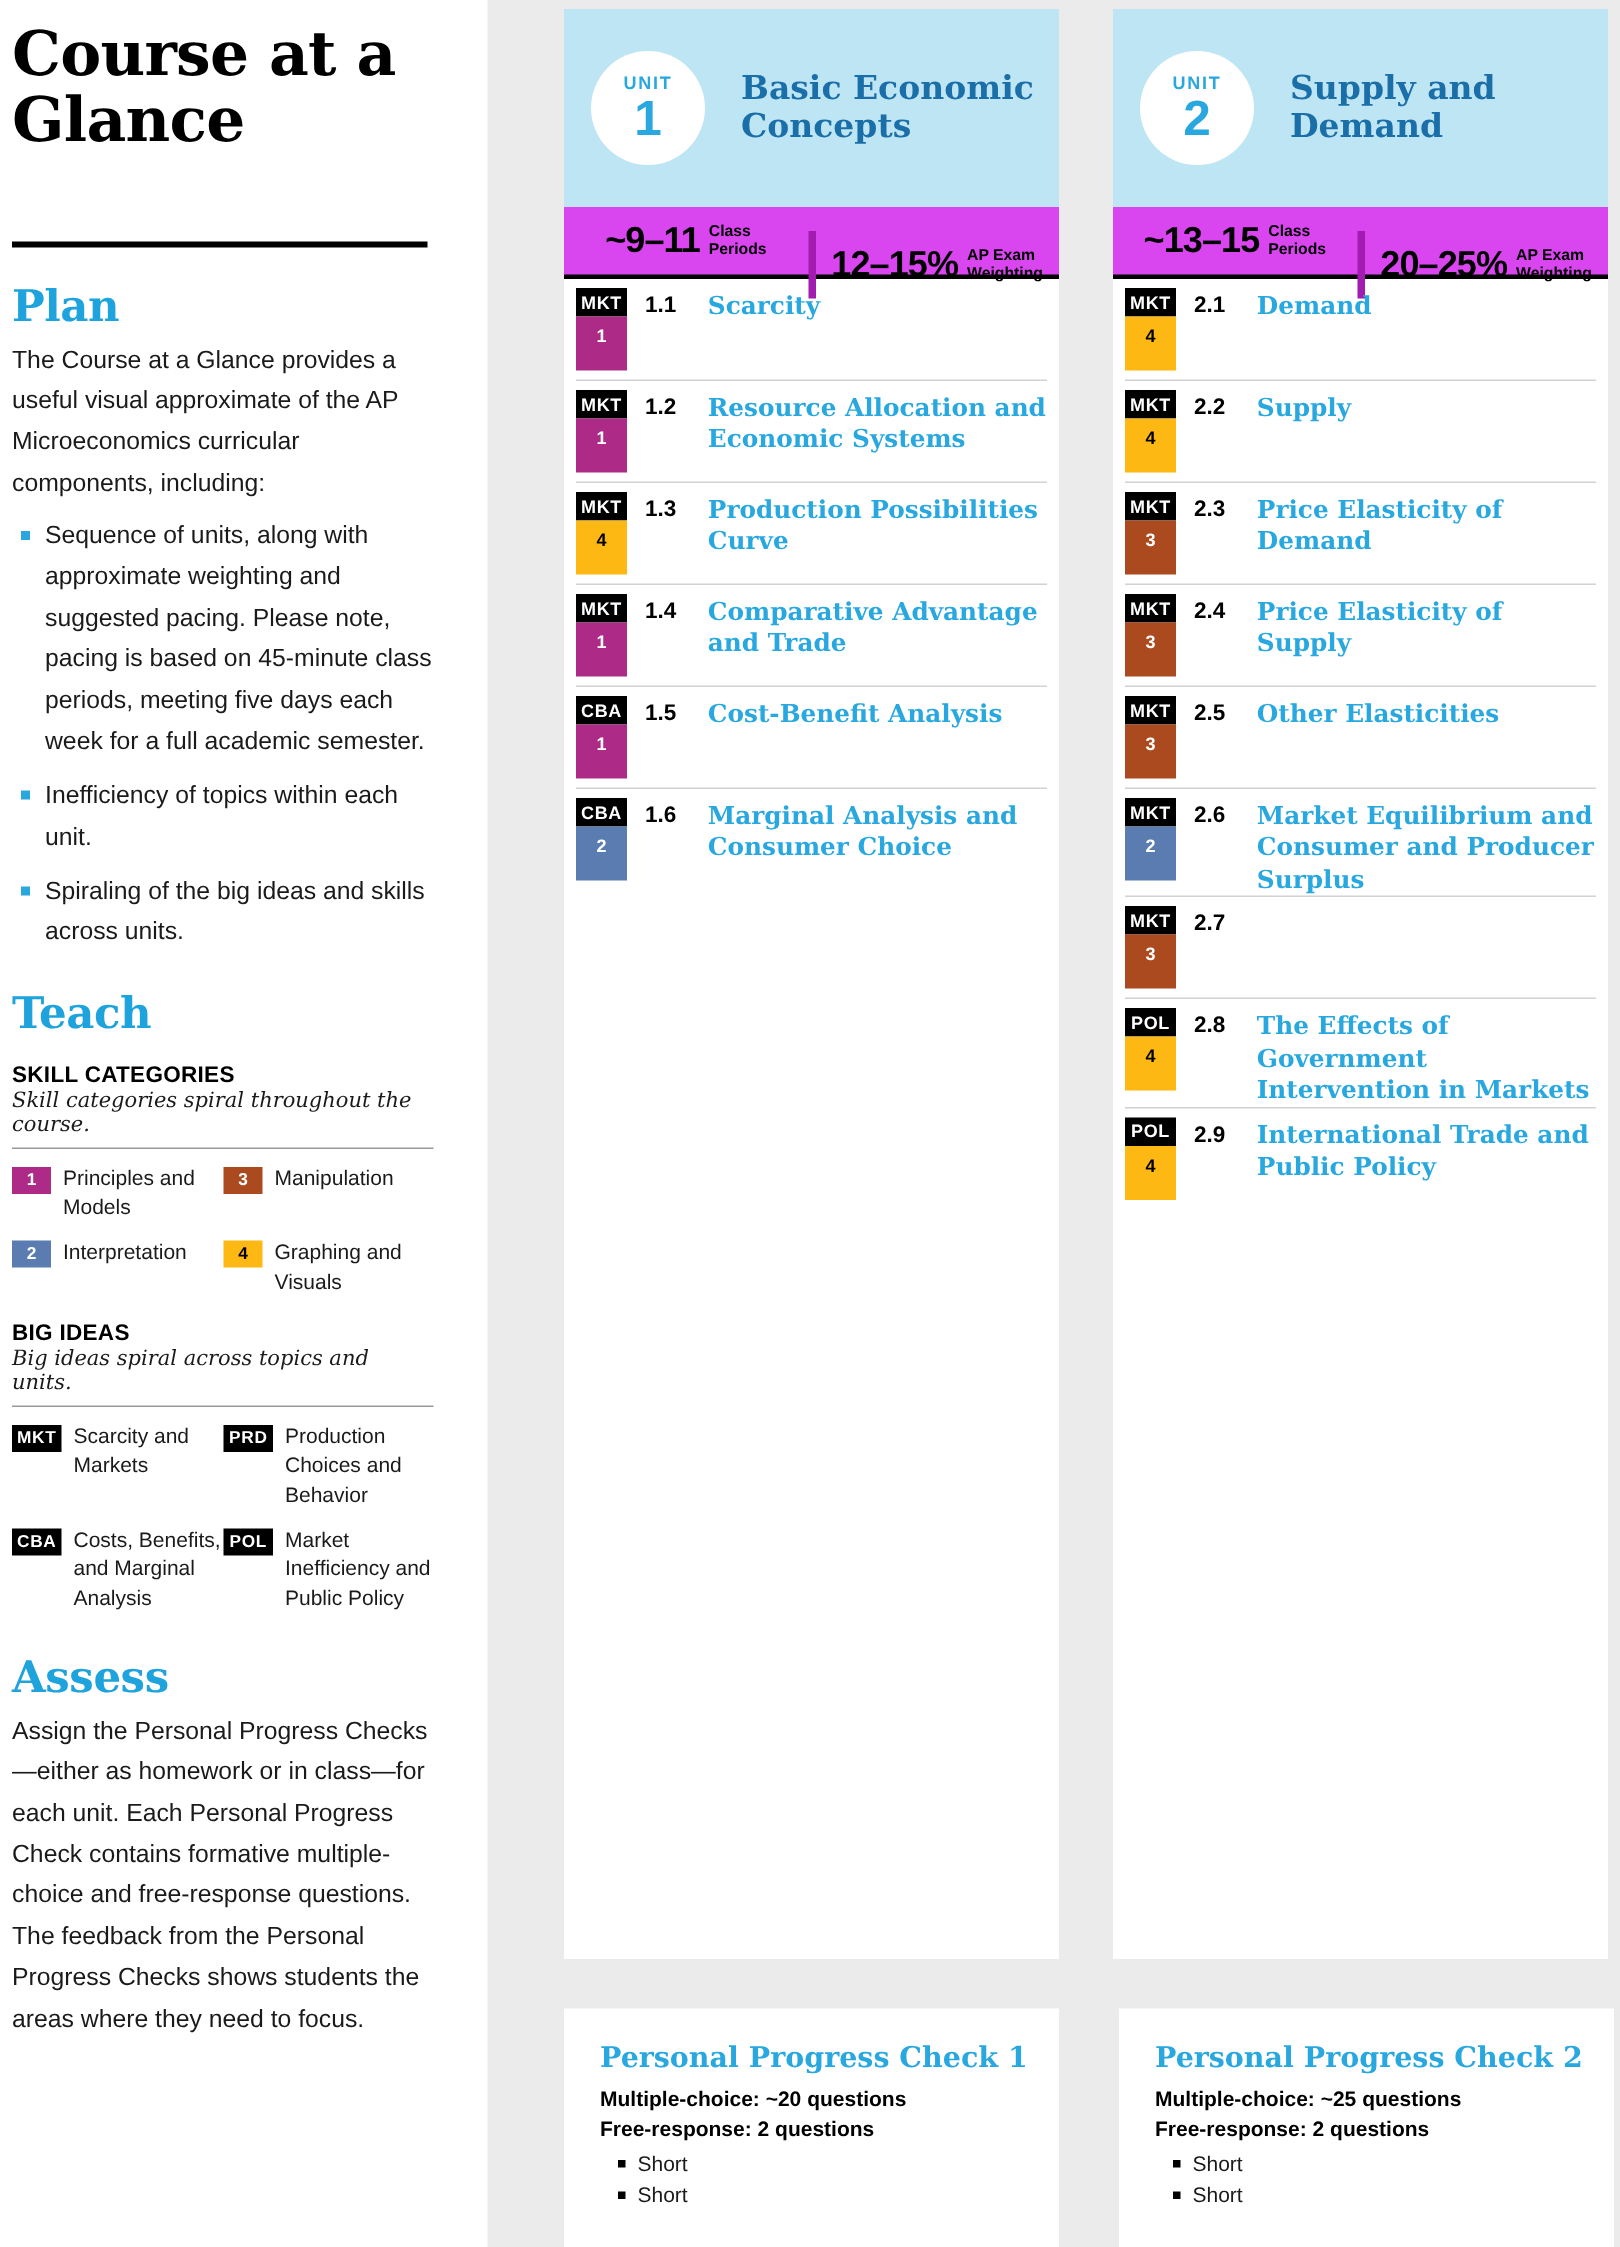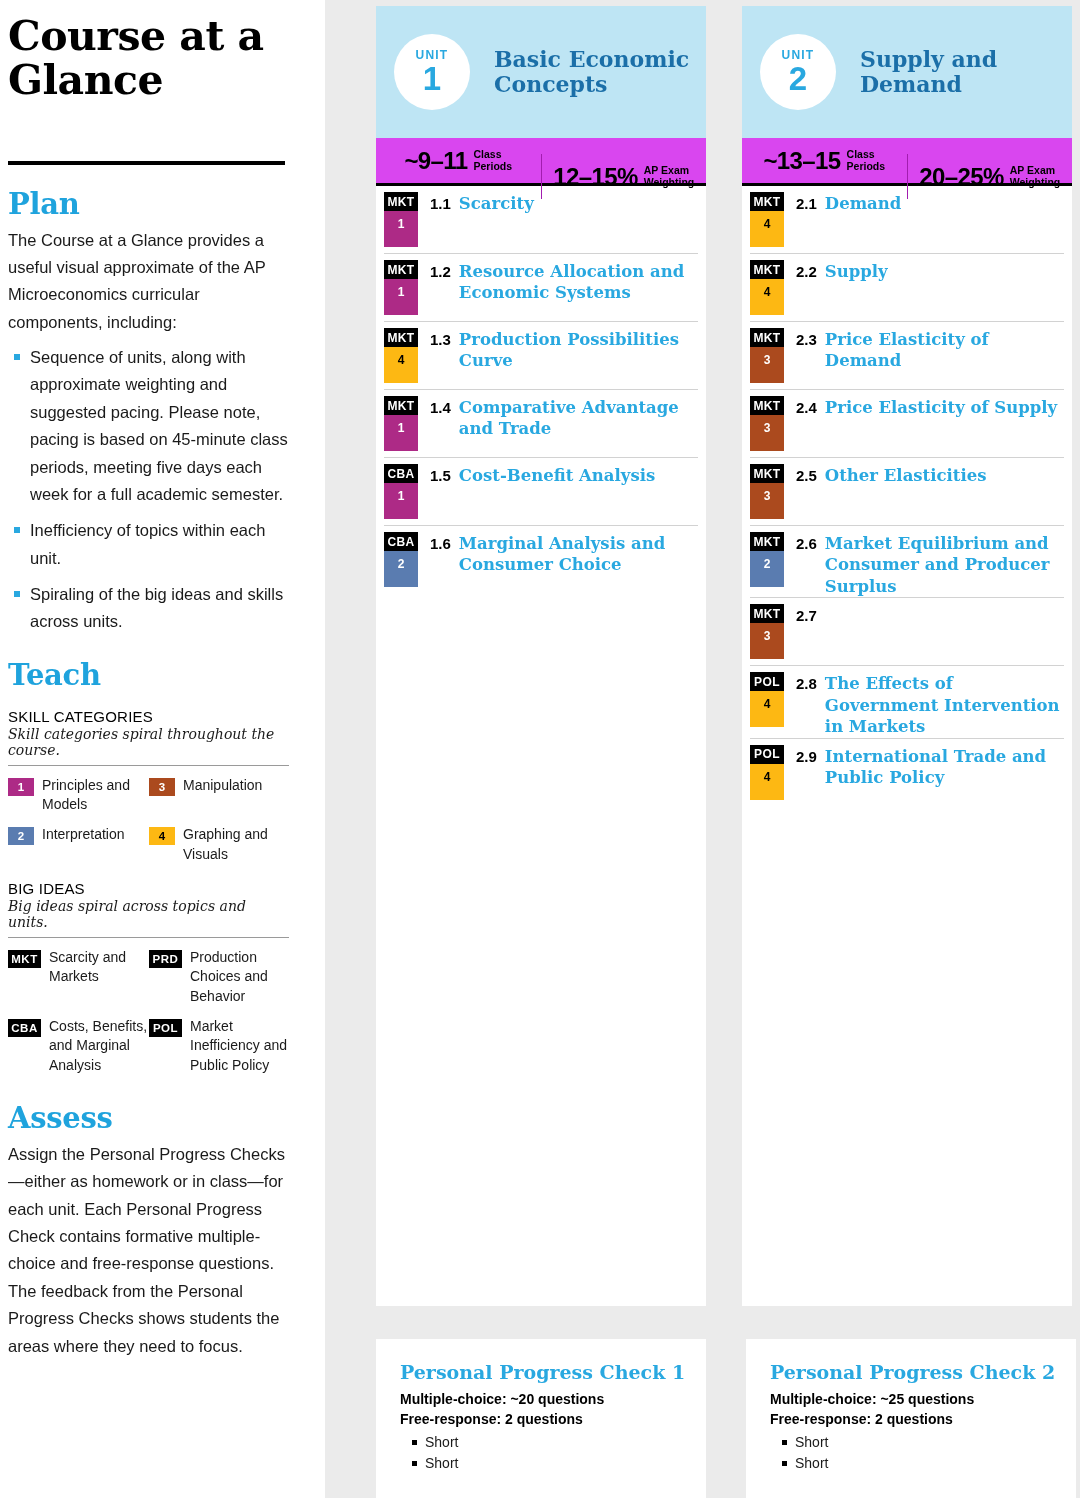--- a/index.html
+++ b/index.html
@@ -56,21 +56,21 @@
   }
   ul.bullets li::before {
     content: "";
     position: absolute;
     left: 6px; top: 10px;
     width: 6px; height: 6px;
     background: #29a8e0;
   }
 
   .sub-head {
-    font-weight: normal;
+    font-weight: bold;
     font-size: 15px;
     color: #000;
     letter-spacing: 0.2px;
     margin-top: 16px;
   }
   .sub-note {
     font-family: "DejaVu Serif", serif;
     font-style: italic;
     font-size: 14px;
     color: #1a1a1a;
@@ -156,21 +156,21 @@
     height: 48px;
     display: flex; align-items: center;
     border-bottom: 3px solid #000;
   }
   .stat {
     flex: 1 1 0;
     display: flex; align-items: center; justify-content: center;
     gap: 6px;
     height: 100%;
   }
-  .stat + .stat { border-left: 1px solid #a21caf; margin-top: 32px; }
+  .stat + .stat { border-left: 5px solid #a21caf; margin-top: 32px; }
   .stat-big {
     font-size: 24px; font-weight: bold; color: #000;
     letter-spacing: -0.6px;
   }
   .stat-small {
     font-size: 10.5px; font-weight: bold; color: #000;
     line-height: 1.12;
   }
 
   .topics { padding: 0 8px; }
@@ -194,21 +194,21 @@
     display: flex; align-items: center; justify-content: center;
   }
   .tag-skill {
     color: #000;
     font-size: 12px; font-weight: bold;
     height: 36px;
     display: flex; align-items: flex-start; justify-content: center;
     padding-top: 6px;
   }
   .topic-body {
-    display: flex; gap: 8px; padding-top: 1px;
+    display: flex; gap: 21px; padding-top: 1px;
   }
   .topic-num {
     font-size: 15px; font-weight: bold; color: #000;
     padding-top: 2px; flex: 0 0 auto;
   }
   .topic-name {
     font-family: "DejaVu Serif", serif;
     font-weight: bold;
     font-size: 16.5px;
     line-height: 1.3;

